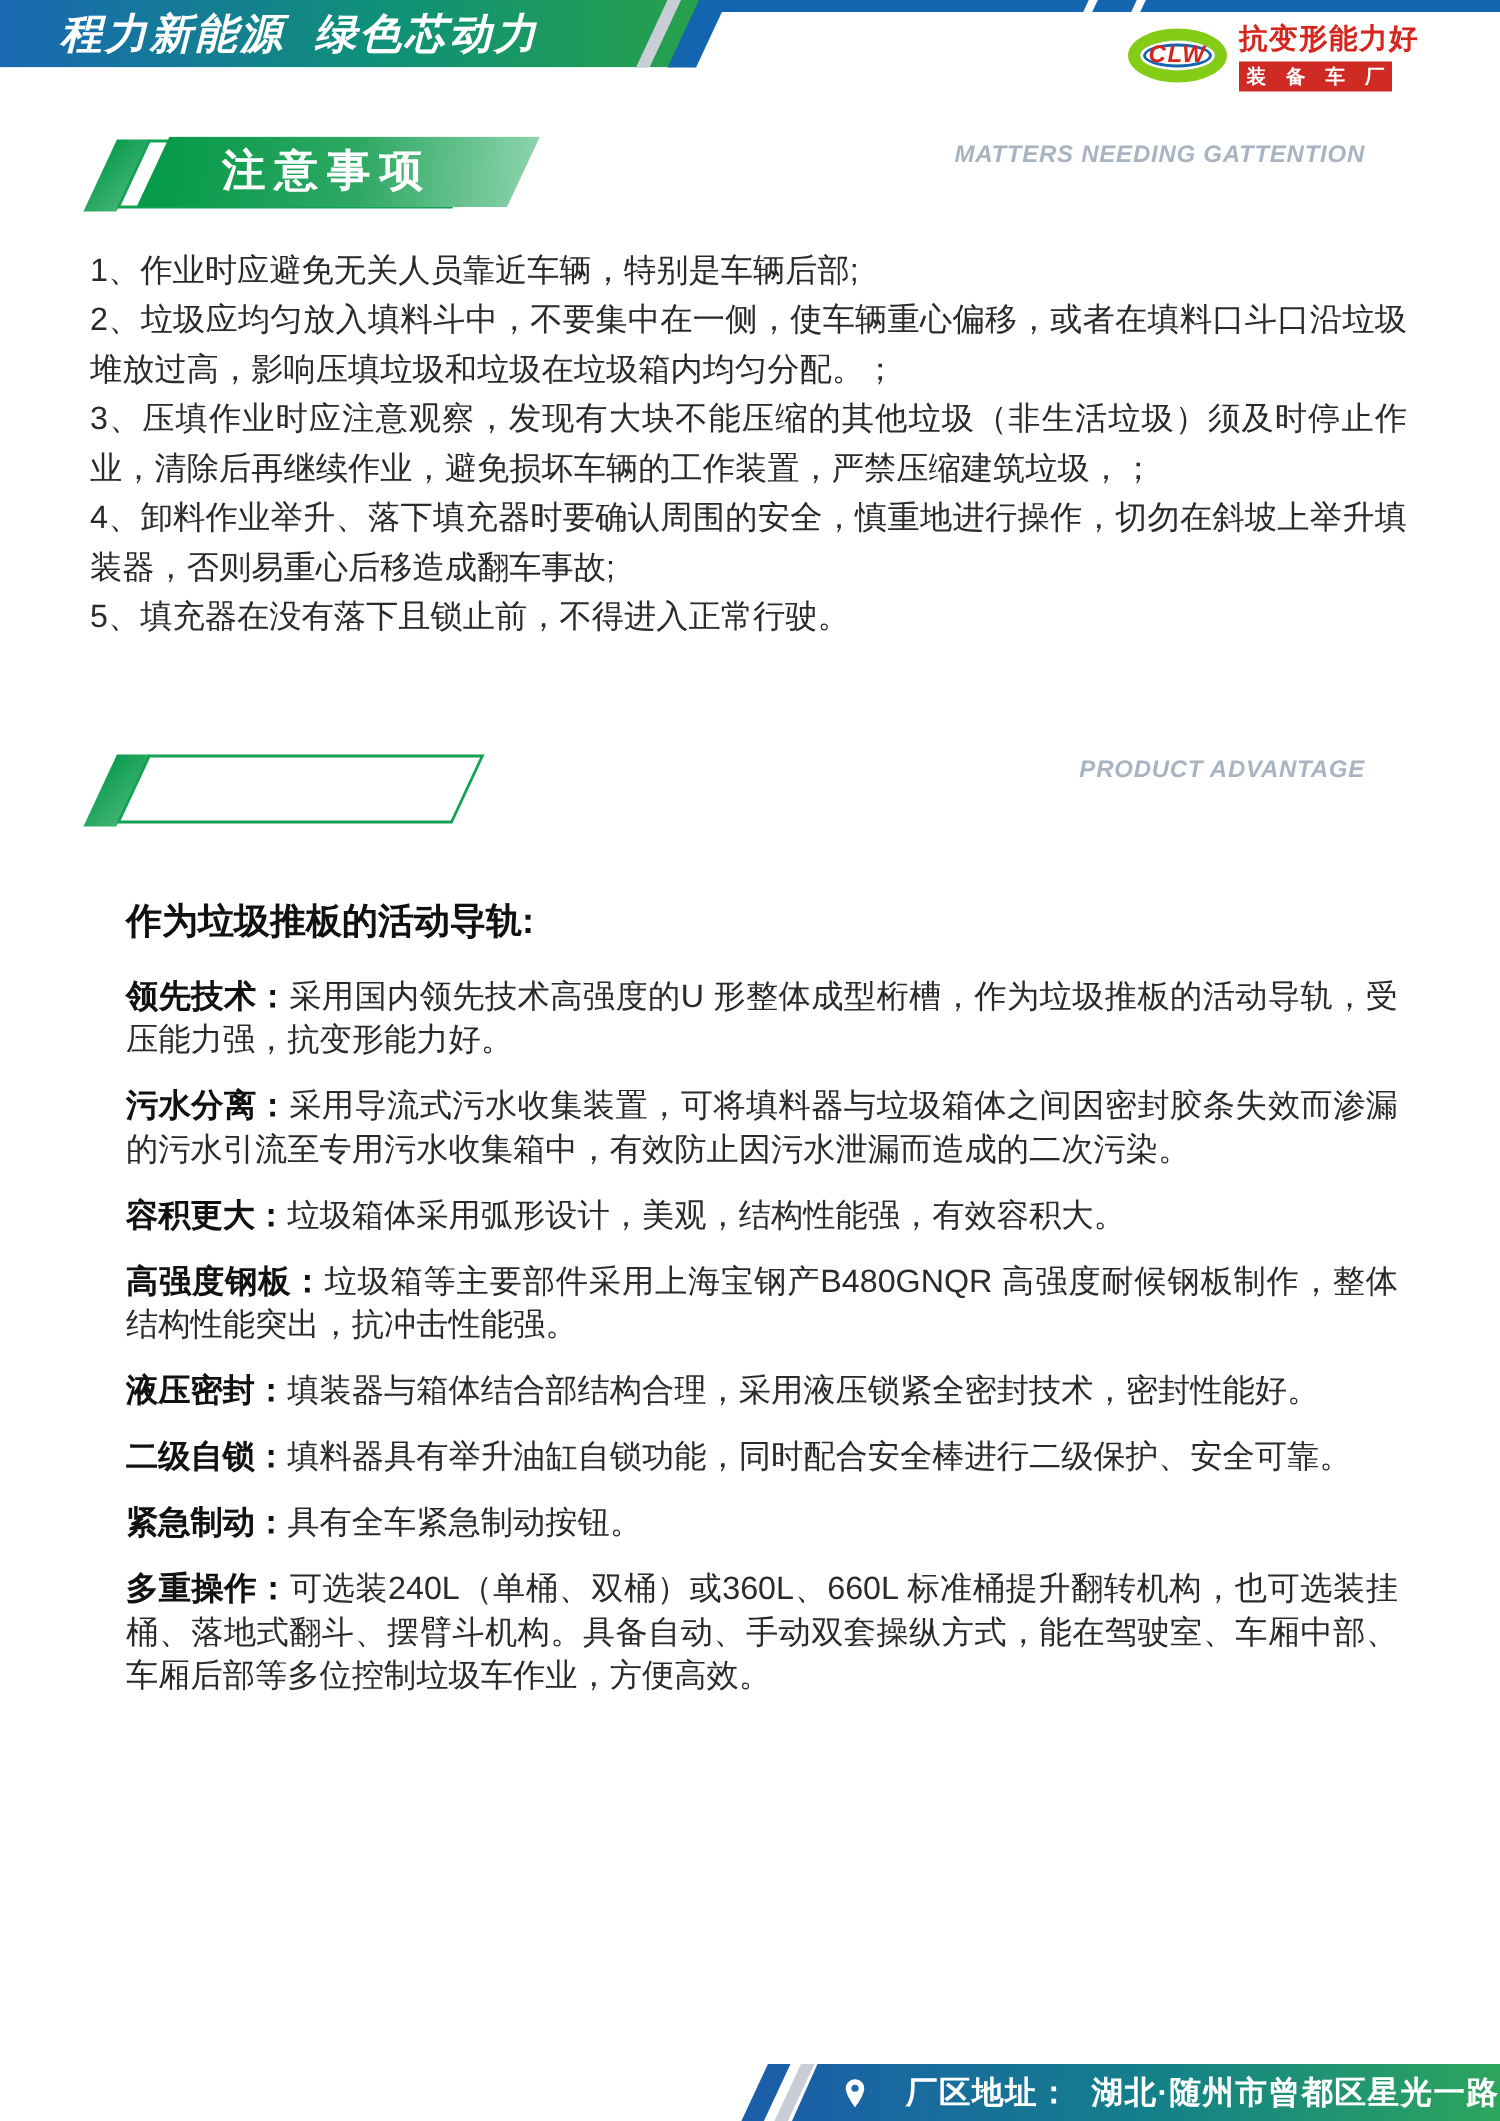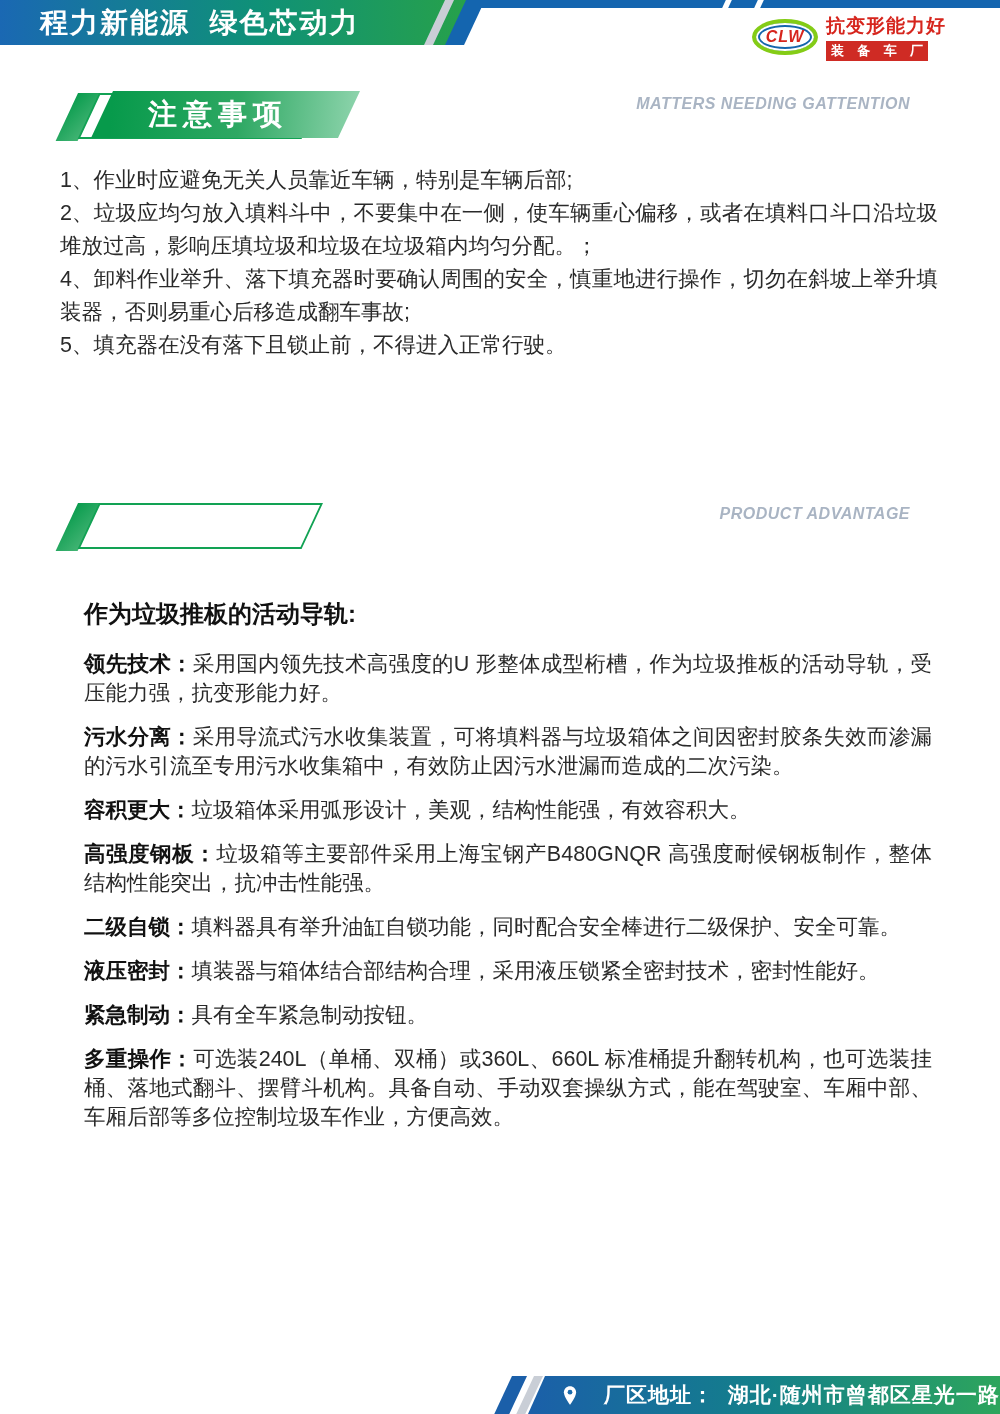--- a/index.html
+++ b/index.html
@@ -6,32 +6,32 @@
   html,body { background:#ffffff; }
   body { font-family:"Liberation Sans","DejaVu Sans",sans-serif; }
   .page { position:relative; width:1000px; height:1414px; background:#fff; overflow:hidden; margin:0 auto; }
 
   
   .top-banner { position:absolute; top:0; left:0; width:1000px; height:45px; }
   .banner-bar { position:absolute; top:0; left:0; width:470px; height:45px;
     background:linear-gradient(90deg,#1a68b3 0%,#0f9177 55%,#27a14a 100%);
     clip-path:polygon(0 0,100% 0,calc(100% - 23px) 100%,0 100%); }
   .banner-slogan { position:absolute; left:40px; top:0; line-height:45px; color:#fff;
-    font-size:28px; font-weight:700; letter-spacing:2px; white-space:pre; }
+    font-size:28px; font-weight:700; font-style:italic; letter-spacing:2px; white-space:pre; }
   .slash { position:absolute; top:0; height:45px; transform:skewX(-25deg); transform-origin:top left; }
   .slash-gray { left:445px; width:9px; background:#c9ced6; }
   .slash-blue { left:466px; width:19px; background:#1465af; }
   .top-thinbar { position:absolute; top:0; left:478px; right:0; height:8px; background:#1465af; }
   .thin-gap { position:absolute; top:-1px; height:10px; width:6px; background:#fff;
     transform:skewX(-25deg); }
   .thin-gap.g1 { left:246px; } .thin-gap.g2 { left:278px; }
 
   
   .logo { position:absolute; top:13px; left:752px; display:flex; align-items:center; gap:8px; }
-  .logo-oval { width:66px; height:36px; border:4px solid #84cc16; border-radius:50%;
+  .logo-oval { width:66px; height:36px; border:8px solid #84cc16; border-radius:50%;
     background:#fff; box-shadow:inset 0 0 0 2px #fff, inset 0 0 0 4px #1565ad;
     display:flex; align-items:center; justify-content:center; }
   .logo-oval span { color:#d6251d; font-weight:700; font-style:italic; font-size:16px; letter-spacing:1px; }
   .logo-txt { display:flex; flex-direction:column; gap:2px; }
   .logo-name { color:#d6251d; font-size:19px; font-weight:700; letter-spacing:1px; }
   .logo-sub { background:#cf2b24; color:#fff; font-size:13px; font-weight:700;
     padding:1px 5px; display:flex; justify-content:space-between; width:102px; }
 
   
   .sec-hd { position:absolute; left:0; width:976px; height:64px; }
@@ -105,39 +105,40 @@
   <div class="sec-hd" style="top:86px;">
     <div class="sec-decor"></div>
     <div class="sec-outline"></div>
     <div class="sec-badge">注意事项</div>
     <div class="sec-caption">MATTERS NEEDING GATTENTION</div>
   </div>
 
   <div class="notice-list">
     <div class="notice-item">1、作业时应避免无关人员靠近车辆，特别是车辆后部;</div>
     <div class="notice-item">2、垃圾应均匀放入填料斗中，不要集中在一侧，使车辆重心偏移，或者在填料口斗口沿垃圾堆放过高，影响压填垃圾和垃圾在垃圾箱内均匀分配。；</div>
+    <div class="notice-item">3、压填作业时应注意观察，发现有大块不能压缩的其他垃圾（非生活垃圾）须及时停止作业，清除后再继续作业，避免损坏车辆的工作装置，严禁压缩建筑垃圾，；</div>
     <div class="notice-item">4、卸料作业举升、落下填充器时要确认周围的安全，慎重地进行操作，切勿在斜坡上举升填装器，否则易重心后移造成翻车事故;</div>
     <div class="notice-item">5、填充器在没有落下且锁止前，不得进入正常行驶。</div>
   </div>
 
   <div class="sec-hd" style="top:496px;">
     <div class="sec-decor"></div>
     <div class="sec-outline"></div>
     <div class="sec-caption">PRODUCT ADVANTAGE</div>
   </div>
 
   <div class="intro-title">作为垃圾推板的活动导轨:</div>
 
   <div class="features">
     <p class="feature"><b>领先技术：</b><span>采用国内领先技术高强度的U 形整体成型桁槽，作为垃圾推板的活动导轨，受压能力强，抗变形能力好。</span></p>
     <p class="feature"><b>污水分离：</b><span>采用导流式污水收集装置，可将填料器与垃圾箱体之间因密封胶条失效而渗漏的污水引流至专用污水收集箱中，有效防止因污水泄漏而造成的二次污染。</span></p>
     <p class="feature"><b>容积更大：</b><span>垃圾箱体采用弧形设计，美观，结构性能强，有效容积大。</span></p>
     <p class="feature"><b>高强度钢板：</b><span>垃圾箱等主要部件采用上海宝钢产B480GNQR 高强度耐候钢板制作，整体结构性能突出，抗冲击性能强。</span></p>
+    <p class="feature"><b>液压密封：</b><span>填装器与箱体结合部结构合理，采用液压锁紧全密封技术，密封性能好。</span></p>
     <p class="feature"><b>二级自锁：</b><span>填料器具有举升油缸自锁功能，同时配合安全棒进行二级保护、安全可靠。</span></p>
-    <p class="feature"><b>液压密封：</b><span>填装器与箱体结合部结构合理，采用液压锁紧全密封技术，密封性能好。</span></p>
     <p class="feature"><b>紧急制动：</b><span>具有全车紧急制动按钮。</span></p>
     <p class="feature"><b>多重操作：</b><span>可选装240L（单桶、双桶）或360L、660L 标准桶提升翻转机构，也可选装挂桶、落地式翻斗、摆臂斗机构。具备自动、手动双套操纵方式，能在驾驶室、车厢中部、车厢后部等多位控制垃圾车作业，方便高效。</span></p>
   </div>
 
   <div class="footer">
     <div class="f-slash f-slash-blue"></div>
     <div class="f-slash f-slash-gray"></div>
     <div class="footer-bar">
       <span class="pin-icon">
         <svg width="16" height="21" viewBox="0 0 24 30">

